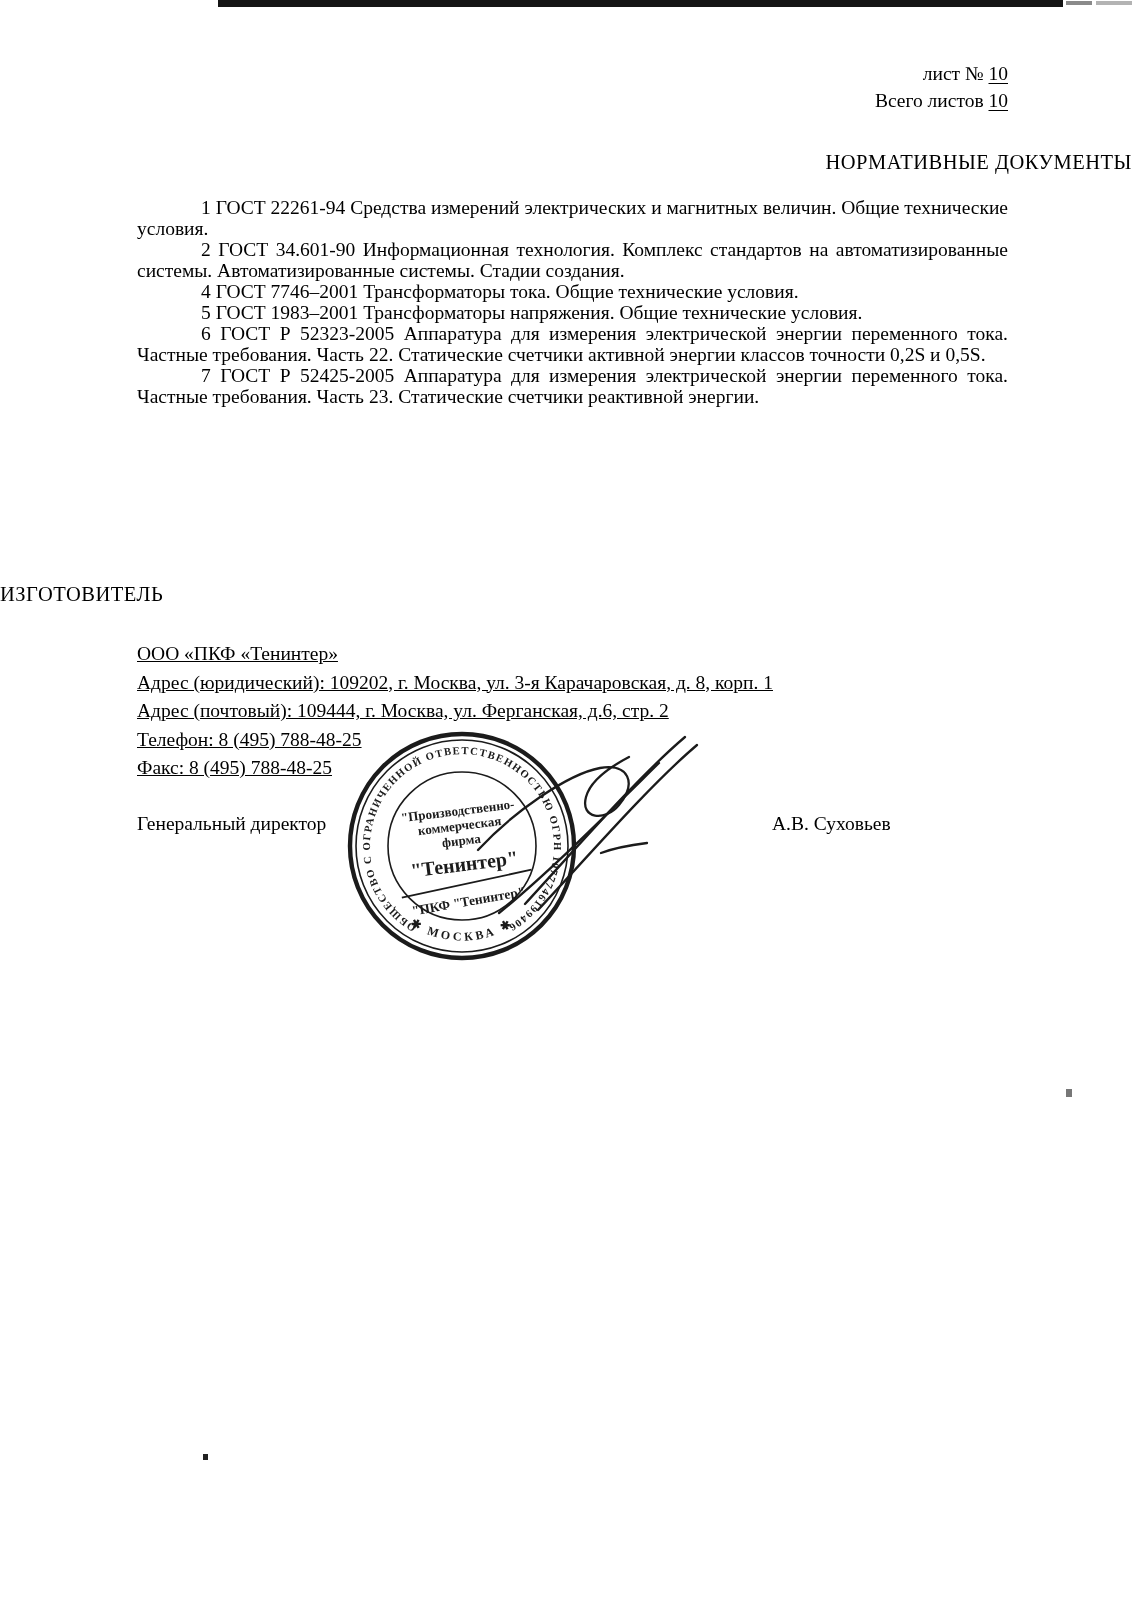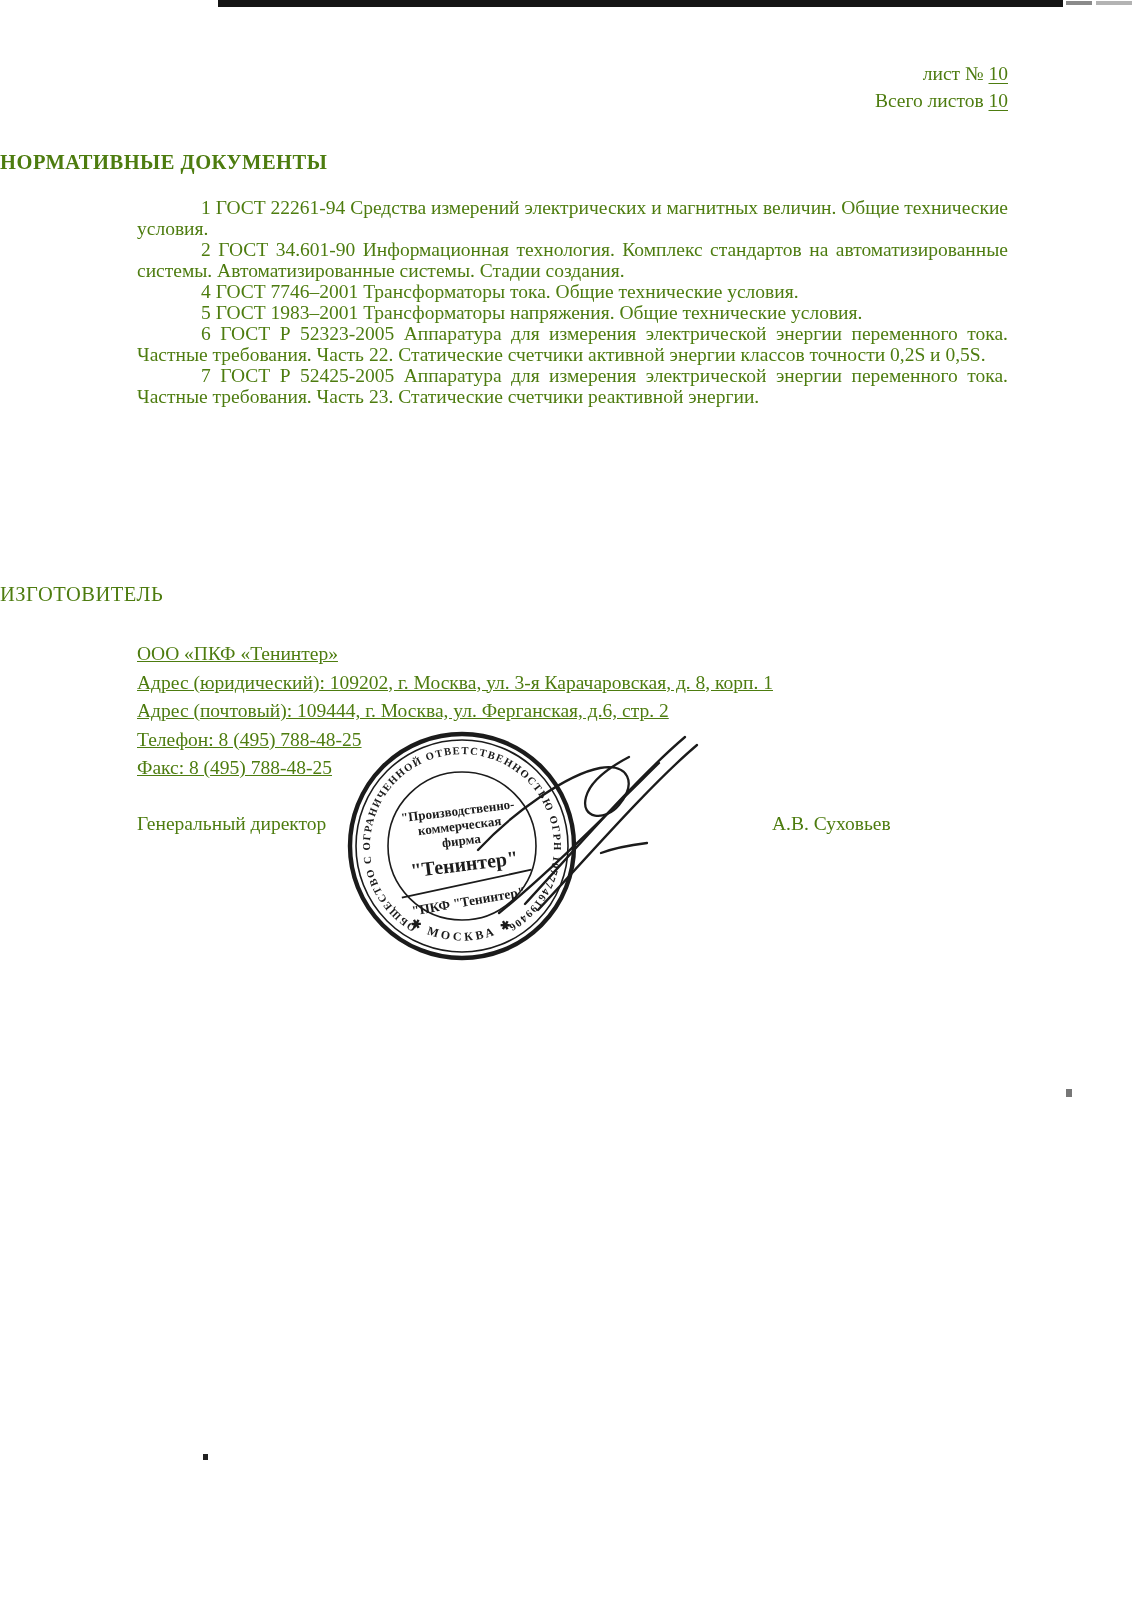--- a/index.html
+++ b/index.html
@@ -1,37 +1,37 @@
 <!DOCTYPE html>
 <html><head>
 <meta charset="utf-8">
 <style>
   html,body{margin:0;padding:0;background:#ffffff;}
   .page{
     position:relative;
     width:1132px;height:1602px;
     background:#ffffff;
     font-family:"Liberation Serif", serif;
-    color:#4d7c0f;
+    color:#000000;
     overflow:hidden;
   }
   
   .top-rule{position:absolute;top:0;left:218px;width:845px;height:7px;background:#151515;}
   .top-rule-frag1{position:absolute;top:1px;left:1066px;width:26px;height:4px;background:#8a8a8a;}
   .top-rule-frag2{position:absolute;top:1px;left:1096px;width:36px;height:4px;background:#b3b3b3;}
 
   .header-right{
     position:absolute;top:60px;right:124px;
     text-align:right;font-size:19.5px;line-height:27px;white-space:nowrap;
   }
   .u{text-decoration:underline;text-underline-offset:3px;}
 
   .doc-title{
     position:absolute;top:151px;left:0;width:100%;
-    text-align:left;font-size:20.5px;font-weight:bold;letter-spacing:.5px;
+    text-align:right;font-size:20.5px;font-weight:normal;letter-spacing:.5px;
   }
   .doc-items{
     position:absolute;top:197px;left:137px;width:871px;
     font-size:19.5px;line-height:21px;text-align:justify;
   }
   .doc-items p{margin:0;text-indent:64px;}
 
   .mfr-title{
     position:absolute;top:583px;left:0;width:100%;
     text-align:left;font-size:20.5px;font-weight:normal;letter-spacing:.5px;

